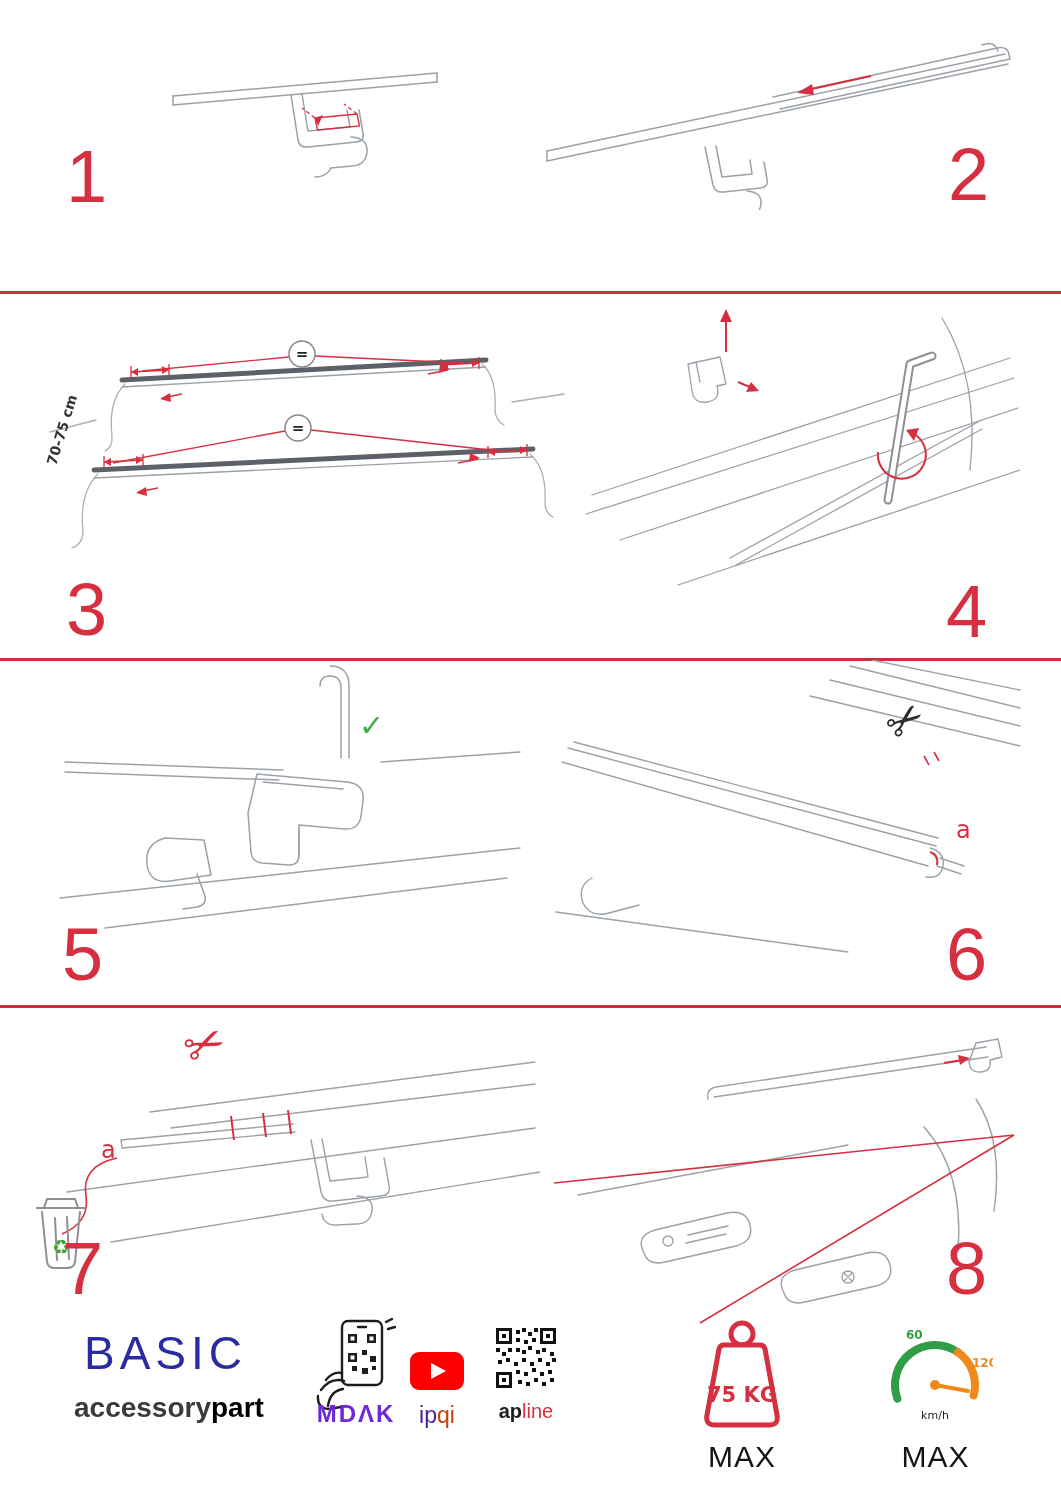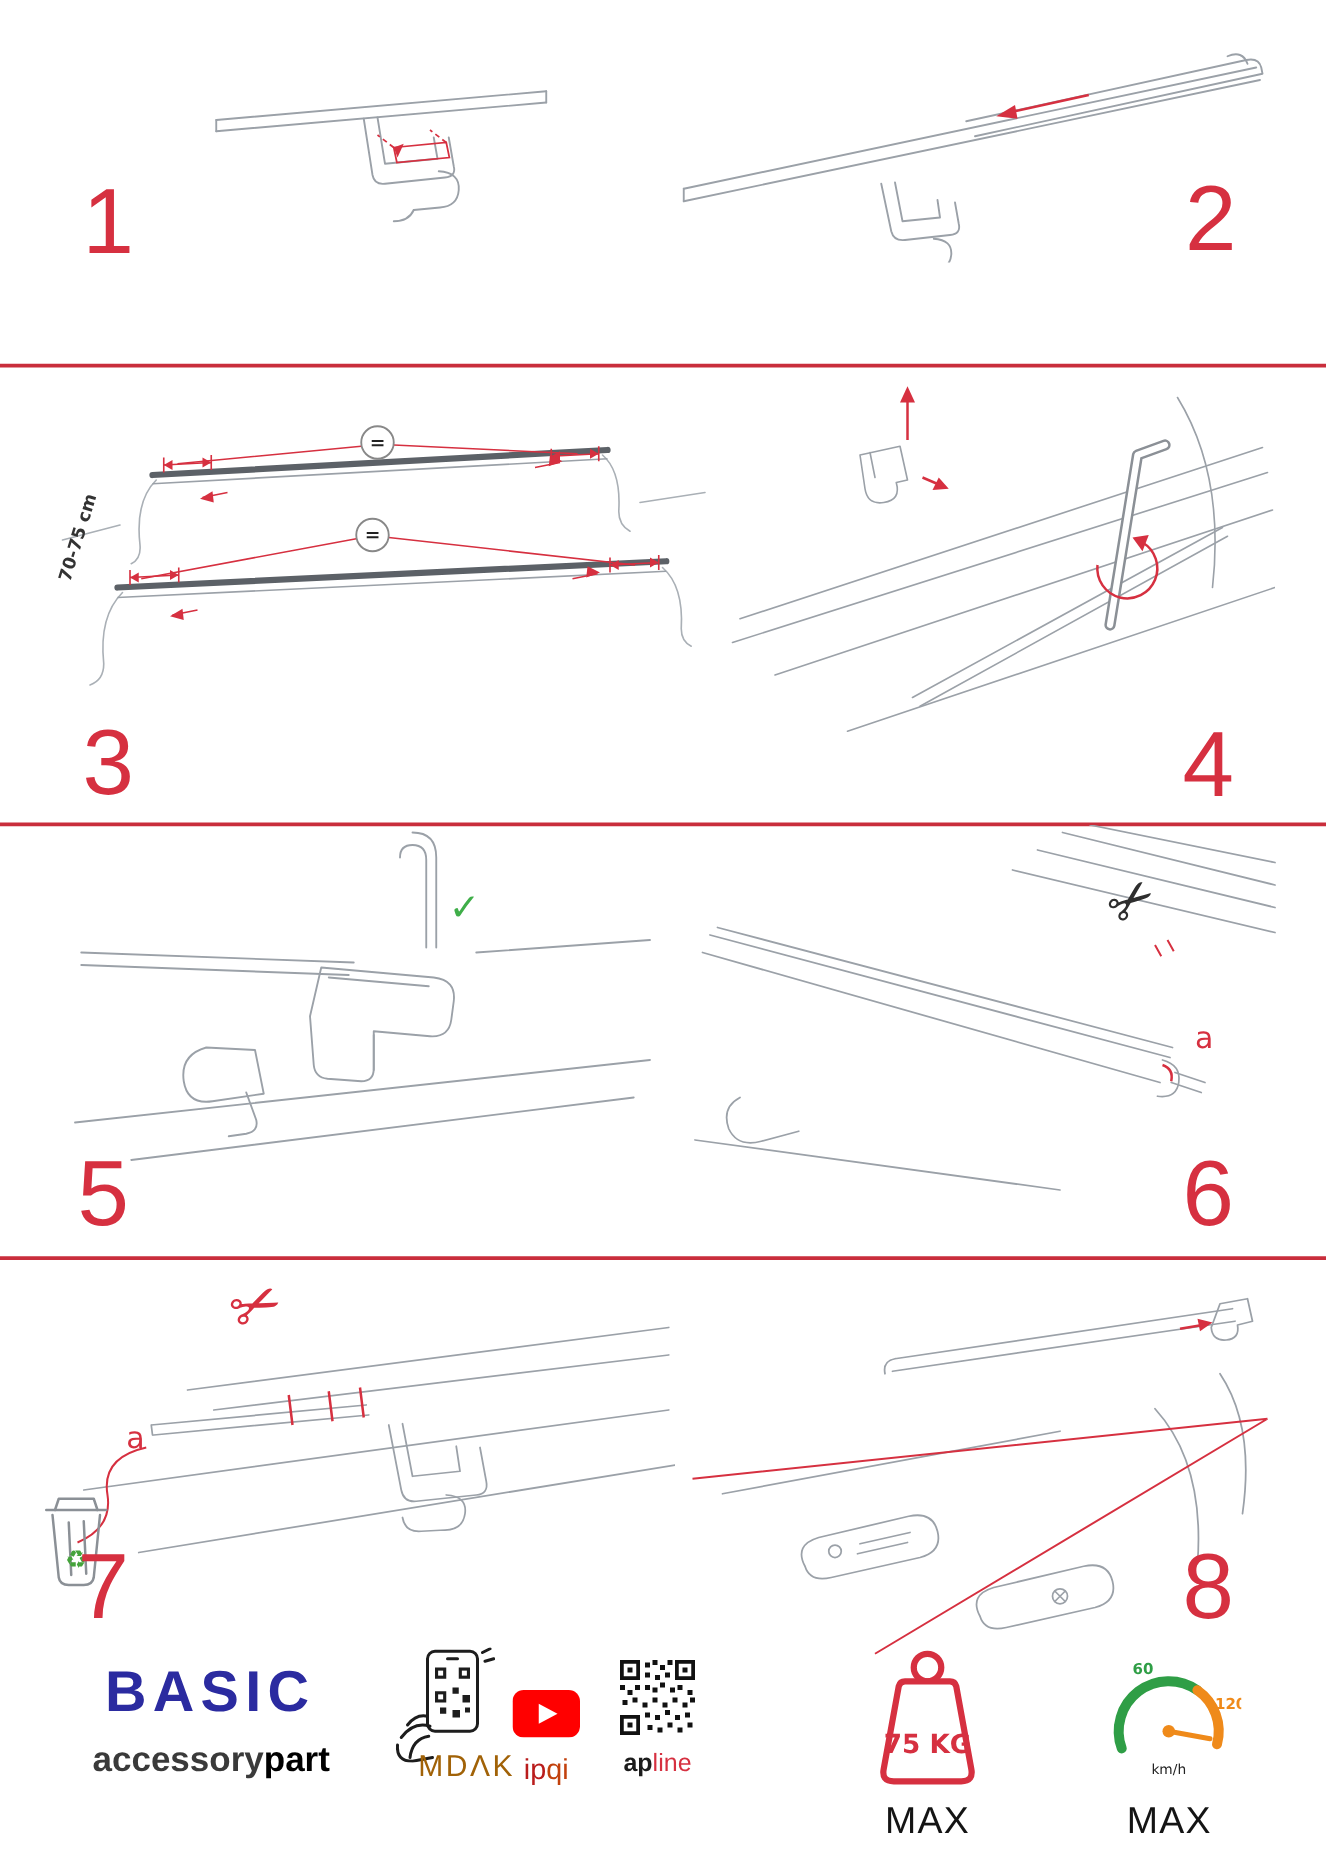--- a/index.html
+++ b/index.html
@@ -2,26 +2,26 @@
 <html><head>
 <meta charset="utf-8">
 <style>
   * { margin:0; padding:0; box-sizing:border-box; }
   html,body { background:#ffffff; font-family:"Liberation Sans", sans-serif; }
   .page { position:relative; width:1061px; height:1500px; background:#fff; overflow:hidden; margin:0 auto; }
   .illu { position:absolute; }
   .stepnum { position:absolute; font-size:74px; line-height:1; color:#d63040; font-weight:400; }
   .divider { position:absolute; left:0; width:100%; height:3px; background:#c92e3c; }
   .ft { position:absolute; }
-  .brand { font-size:46px; font-weight:700; letter-spacing:5px; color:#2b2ba0; }
+  .brand { font-size:46px; font-weight:400; letter-spacing:5px; color:#2b2ba0; }
   .logoline { font-size:28px; font-weight:700; }
   .lg-black { color:#3a3a3a;margin-top:48px; } .lg-red { color:#000000; }
-  .mdak { font-size:24px; font-weight:400; letter-spacing:2px; color:#a16207; text-align:right; }
+  .mdak { font-size:24px; font-weight:700; letter-spacing:2px; color:#6d28d9; text-align:center; }
   .ipqi { font-size:23px; font-weight:500; text-align:center; }
-  .ip-gray { color:#b91c1c; } .ip-red { color:#c2410c; }
+  .ip-gray { color:#4c1d95; } .ip-red { color:#c2410c; }
   .apline { font-size:20px; text-align:center; }
   .ap-black { color:#1c1c1c; font-weight:700; } .ap-red { color:#d63040; font-weight:500; }
   .maxlabel { text-align:center; font-size:30px; color:#141414; font-weight:400; letter-spacing:1px; }
   svg text { font-family:"DejaVu Sans","Liberation Sans",sans-serif; }
 </style>
 </head>
 <body>
 
 <div class="page">
 

